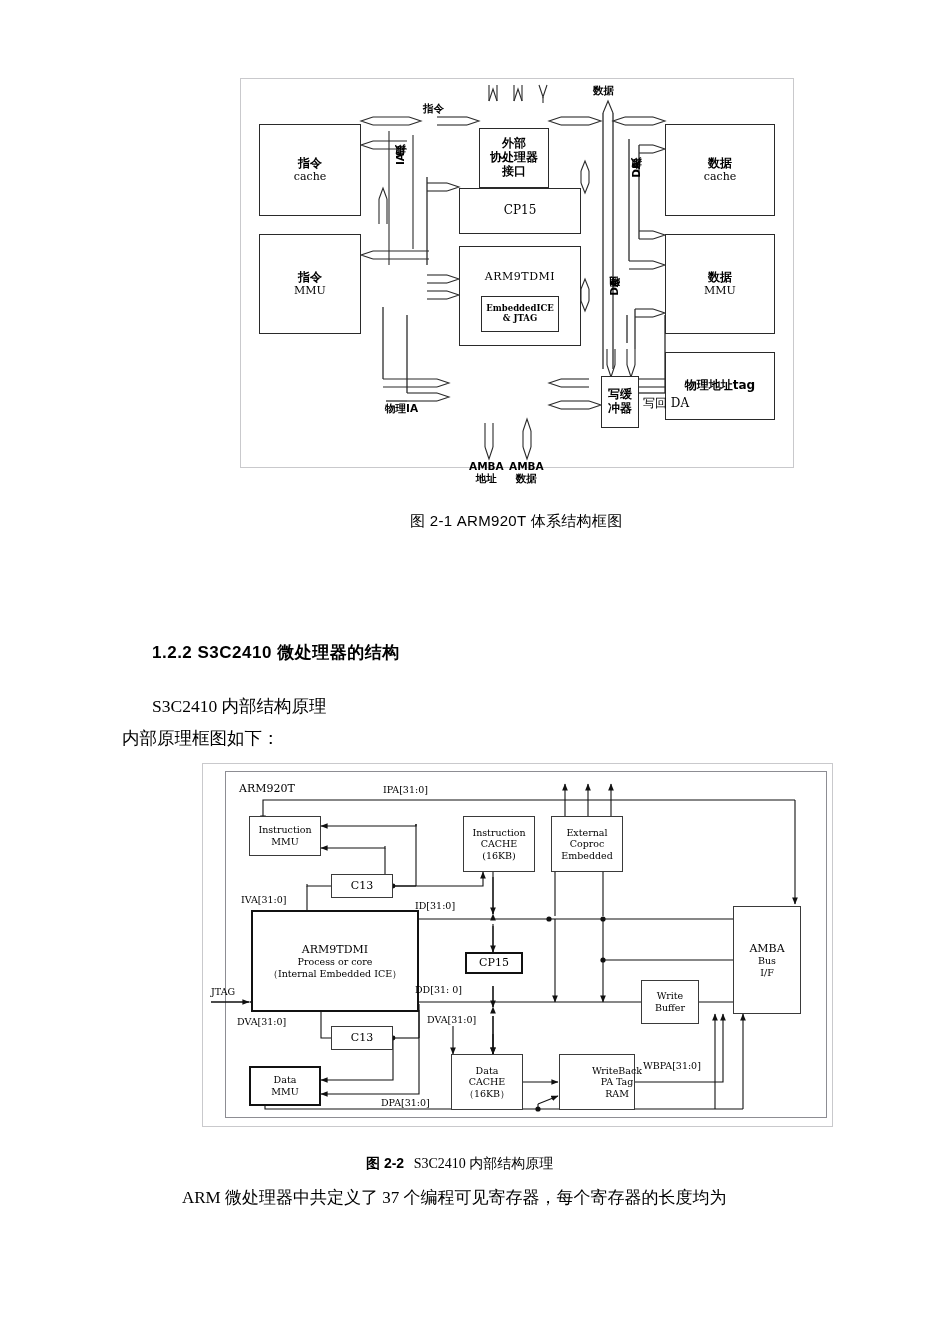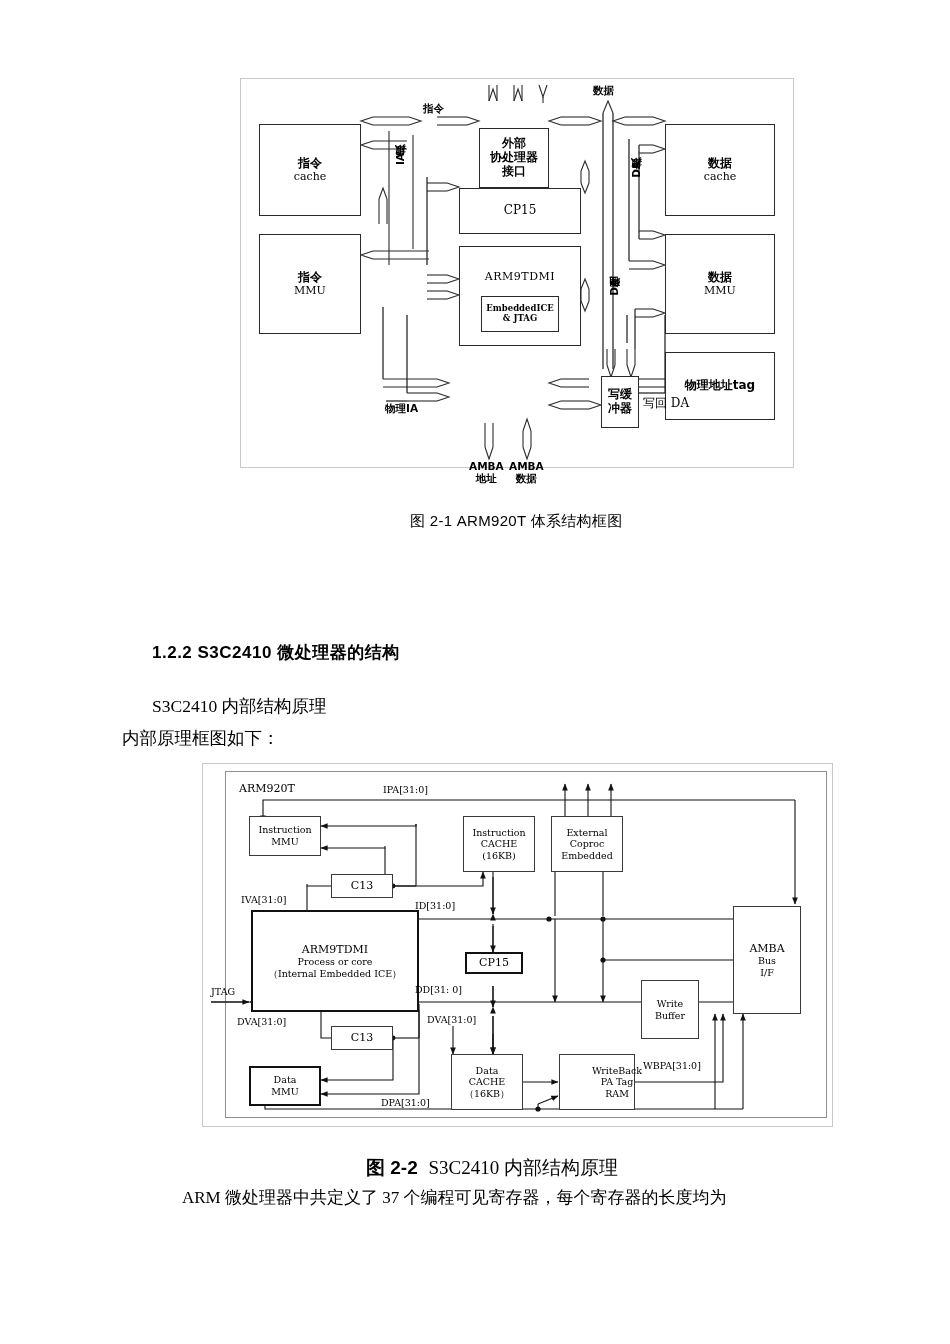--- a/index.html
+++ b/index.html
@@ -13,21 +13,21 @@
   .txt{position:absolute;white-space:nowrap;}
   .heading{
     font-family:"Liberation Sans", sans-serif;
     font-weight:bold;font-size:17px;letter-spacing:.5px;
   }
   .body-line{font-family:"Liberation Serif", serif;font-size:17.5px;}
   .caption{
     font-family:"Liberation Sans", sans-serif;
     font-size:15px;letter-spacing:.3px;margin-left:32px;
   }
-  .caption2{font-family:"Liberation Serif", serif;font-size:19px;}
+  .caption2{font-family:"Liberation Serif", serif;font-size:14px;}
   .caption2 b{font-family:"Liberation Sans", sans-serif;font-weight:bold;}
 
   
   #fig1{
     position:absolute;left:240px;top:78px;width:552px;height:388px;
     border:1px solid #c9c9cc;background:#fff;
   }
   #fig1 .bx{
     position:absolute;border:1.6px solid #2a2a2a;background:#fff;
     box-sizing:border-box;display:flex;flex-direction:column;
@@ -397,21 +397,21 @@
     <div class="bx thick" style="left:48px;top:146px;width:168px;height:102px;">
       <span style="font-size:11px;">ARM9TDMI</span>
       <span>Process or core</span>
       <span>（Internal Embedded ICE）</span>
     </div>
 
     <div class="bx thick" style="left:262px;top:188px;width:58px;height:22px;">
       <span style="font-size:11px;">CP15</span>
     </div>
 
-    <div class="bx" style="left:438px;top:216px;width:58px;height:59px;">
+    <div class="bx" style="left:438px;top:216px;width:58px;height:44px;">
       <span>Write</span>
       <span>Buffer</span>
     </div>
 
     <div class="bx" style="left:530px;top:142px;width:68px;height:108px;">
       <span style="font-size:11px;">AMBA</span>
       <span>Bus</span>
       <span>I/F</span>
     </div>
 

